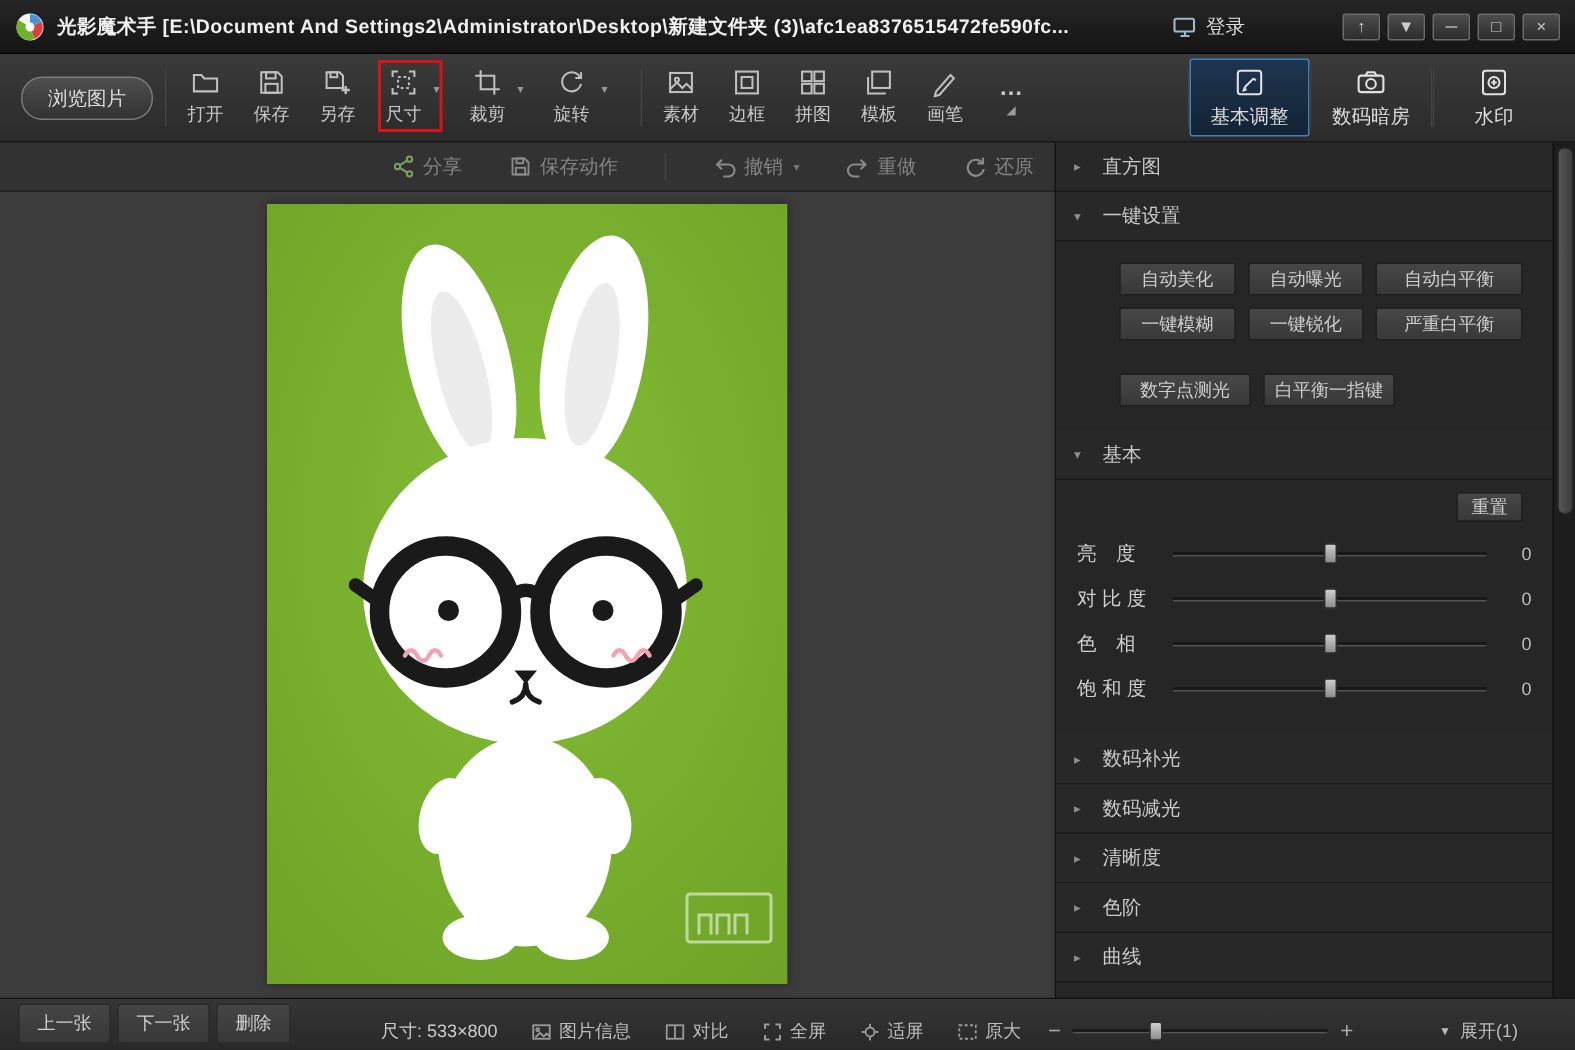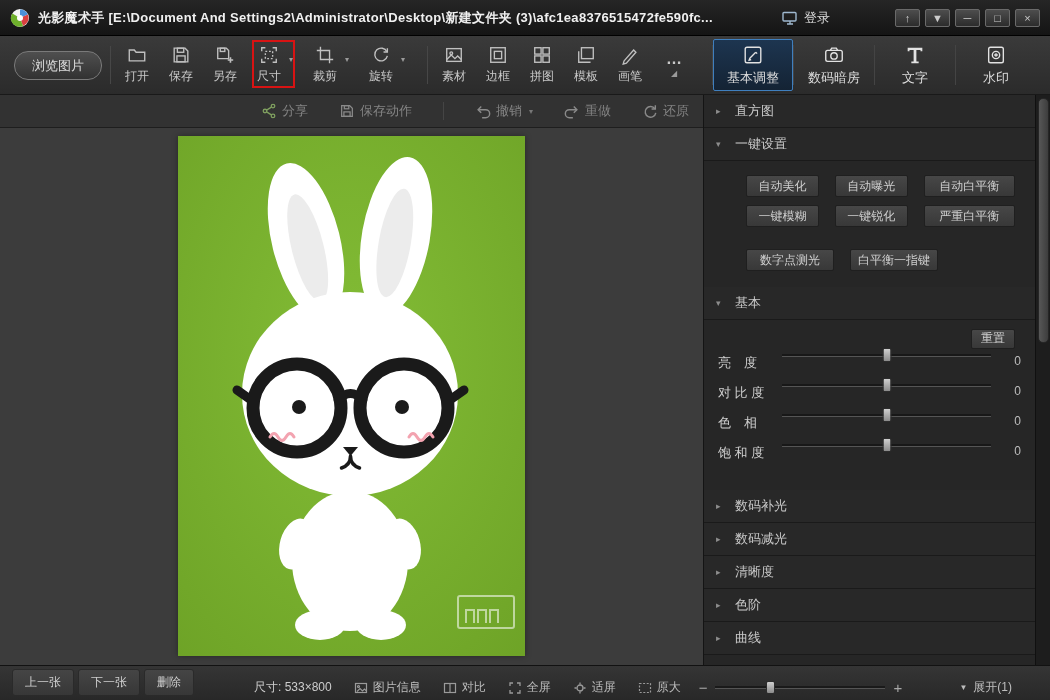--- a/index.html
+++ b/index.html
@@ -61,32 +61,32 @@
   .photo { position:absolute; left:178px; top:8px; width:347px; height:520px; box-shadow:0 0 6px rgba(0,0,0,.35); }
 
   
   .panel { width:332px; flex:0 0 332px; background:#262626; border-left:1px solid #141414;
     overflow:hidden; display:flex; flex-direction:column; }
   .phead { height:33px; flex:0 0 33px; border-bottom:1px solid #1a1a1a; background:#282828;
     display:flex; align-items:center; padding:0 12px; gap:9px; font-size:13px; color:#c9c9c9; cursor:pointer; }
   .phead .arr { font-size:9px; color:#8d8d8d; width:10px; }
 
   .okwrap { padding:14px 20px 12px 42px; }
-  .okrow { display:flex; gap:16px; margin-bottom:8px; }
+  .okrow { display:flex; gap:8px; margin-bottom:8px; }
   .okrow.last { margin-top:22px; margin-bottom:4px; }
   .pbtn { height:22px; background:linear-gradient(#474747,#383838); border:1px solid #1f1f1f;
     border-radius:2px; color:#cfcfcf; font-size:12px; cursor:pointer;
     font-family:"Liberation Sans", sans-serif; }
   .pb-sm { width:78px; } .pb-lg { width:98px; } .pb-md { width:88px; }
 
   .basicwrap { padding:8px 14px 16px 10px; }
   .resetrow { text-align:right; height:26px; padding-right:6px; }
   .reset-btn { width:44px; height:20px; background:linear-gradient(#474747,#383838);
     border:1px solid #1f1f1f; border-radius:2px; color:#cfcfcf; font-size:12px; cursor:pointer; }
-  .srow { display:flex; align-items:flex-start; height:30px; gap:8px; }
+  .srow { display:flex; align-items:center; height:30px; gap:8px; }
   .slabel { width:60px; font-size:13px; color:#cfcfcf; padding-left:4px; white-space:nowrap; }
   .strack { flex:1; height:3px; background:#181818; border-bottom:1px solid #555; position:relative; cursor:pointer; }
   .sthumb { position:absolute; left:50%; top:-6px; transform:translateX(-50%); width:9px; height:14px;
     background:linear-gradient(#cfcfcf,#8b8b8b); border:1px solid #2d2d2d; border-radius:2px; cursor:pointer; }
   .sval { width:22px; text-align:right; font-size:12px; color:#bdbdbd; }
 
   .scroll { width:15px; flex:0 0 15px; background:#1d1d1d; border-left:1px solid #101010; }
   .sthumb2 { margin:3px auto 0; width:11px; height:245px; border:1px solid #262626; border-radius:5px;
     background:linear-gradient(90deg,#575757,#3d3d3d); cursor:pointer; }
 
@@ -246,26 +246,20 @@
       <div class="tabsep"></div>
       <div class="rtab">
         <svg viewBox="0 0 24 24" fill="none" stroke="#e2e2e2" stroke-width="1.5">
           <rect x="3" y="7" width="18" height="12" rx="2"></rect>
             <circle cx="12" cy="13" r="3.5"></circle>
             <path d="M8 7 l1.5-2.5 h5 L16 7"></path>
         </svg>
         <span>数码暗房</span>
       </div>
       <div class="tabsep"></div>
-      <div class="rtab">
-        <svg viewBox="0 0 24 24">
-          <path d="M4 4 h16 v4 h-2 V6.5 h-4.5 V19 h2.5 v2 h-8 v-2 h2.5 V6.5 H6 V8 H4 z" fill="#e2e2e2"></path>
-        </svg>
-        <span>文字</span>
-      </div>
       <div class="tabsep"></div>
       <div class="rtab">
         <svg viewBox="0 0 24 24" fill="none" stroke="#e2e2e2" stroke-width="1.5">
           <rect x="4" y="3.5" width="16" height="17" rx="2"></rect>
             <circle cx="12" cy="12" r="4"></circle>
             <path d="M12 10 v4 M10 12 h4"></path>
         </svg>
         <span>水印</span>
       </div>
     </div>

